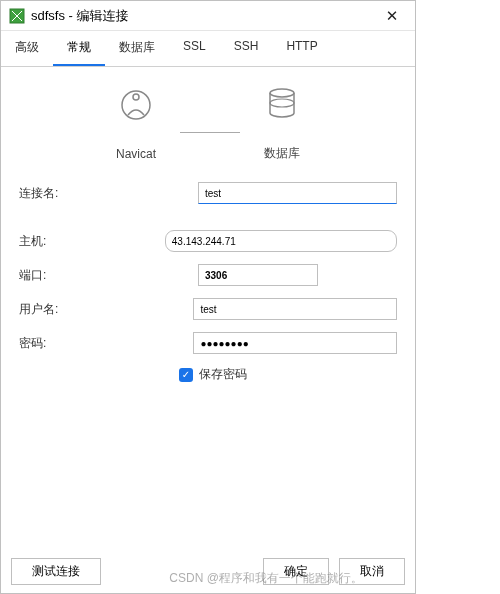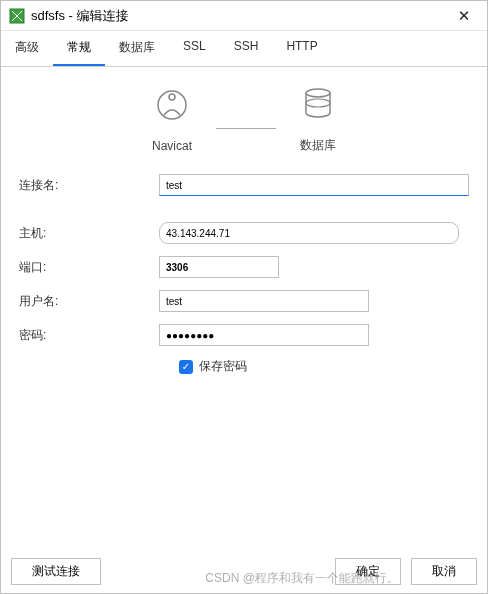--- a/index.html
+++ b/index.html
@@ -1,30 +1,30 @@
 <!DOCTYPE html>
 <html><head>
 <meta charset="utf-8">
 <style>
 * { box-sizing: border-box; margin: 0; padding: 0; font-family: "Microsoft YaHei", "Segoe UI", Arial, sans-serif; }
 body { background: #fff; width: 500px; height: 594px; overflow: hidden; position: relative; }
-.window { border: 1px solid #c0c0c0; width: 488px; height: 594px; display: flex; flex-direction: column; position: relative; }
+.window { border: 1px solid #c0c0c0; width: 416px; height: 594px; display: flex; flex-direction: column; position: relative; }
 .titlebar { display: flex; align-items: center; height: 30px; padding: 0 8px; border-bottom: 1px solid #e5e5e5; font-size: 13px; }
 .app-icon { width: 16px; height: 16px; margin-right: 6px; display: flex; align-items: center; justify-content: center; }
 .title-text { flex: 1; }
 .close-btn { width: 30px; text-align: center; cursor: pointer; font-size: 15px; color: #222; }
 .tabs { display: flex; border-bottom: 1px solid #d0d0d0; font-size: 12px; }
 .tab { padding: 8px 14px; cursor: pointer; color: #333; border-bottom: 2px solid transparent; }
 .tab.active { border-bottom: 2px solid #1a73e8; color: #000; }
 .diagram { display: flex; align-items: center; justify-content: center; padding: 18px 0 8px; gap: 24px; }
-.dia-item { display: flex; flex-direction: column; align-items: center; gap: 12px; }
+.dia-item { display: flex; flex-direction: column; align-items: center; gap: 20px; }
 .dia-label { font-size: 12px; color: #444; }
 .dia-line { width: 60px; border-top: 1px solid #aaa; margin-top: 18px; }
 .form { padding: 12px 18px; font-size: 12px; }
-.row { display: flex; align-items: center; margin-bottom: 12px; }
+.row { display: flex; align-items: center; margin-bottom: 12px; gap: 39px; }
 .row label { width: 140px; color: #333; }
 .input { border: 1px solid #bfbfbf; padding: 3px 6px; font-size: 10px; height: 22px; background: #fff; }
 .w-full { flex: 1; border-bottom: 1.5px solid #1a73e8; }
 .w-300 { width: 300px; border-radius: 9px; }
 .w-120 { width: 120px; font-weight: bold; }
 .w-210 { width: 210px; }
 .spacer-row { height: 14px; }
 .check-row { display: flex; align-items: center; margin-left: 160px; gap: 6px; font-size: 12px; color: #333; }
 .checkbox { width: 14px; height: 14px; background: #1a73e8; border-radius: 3px; display: flex; align-items: center; justify-content: center; color: #fff; font-size: 10px; cursor: pointer; }
 .footer { position: absolute; bottom: 8px; left: 10px; right: 10px; display: flex; align-items: center; font-size: 12px; }

